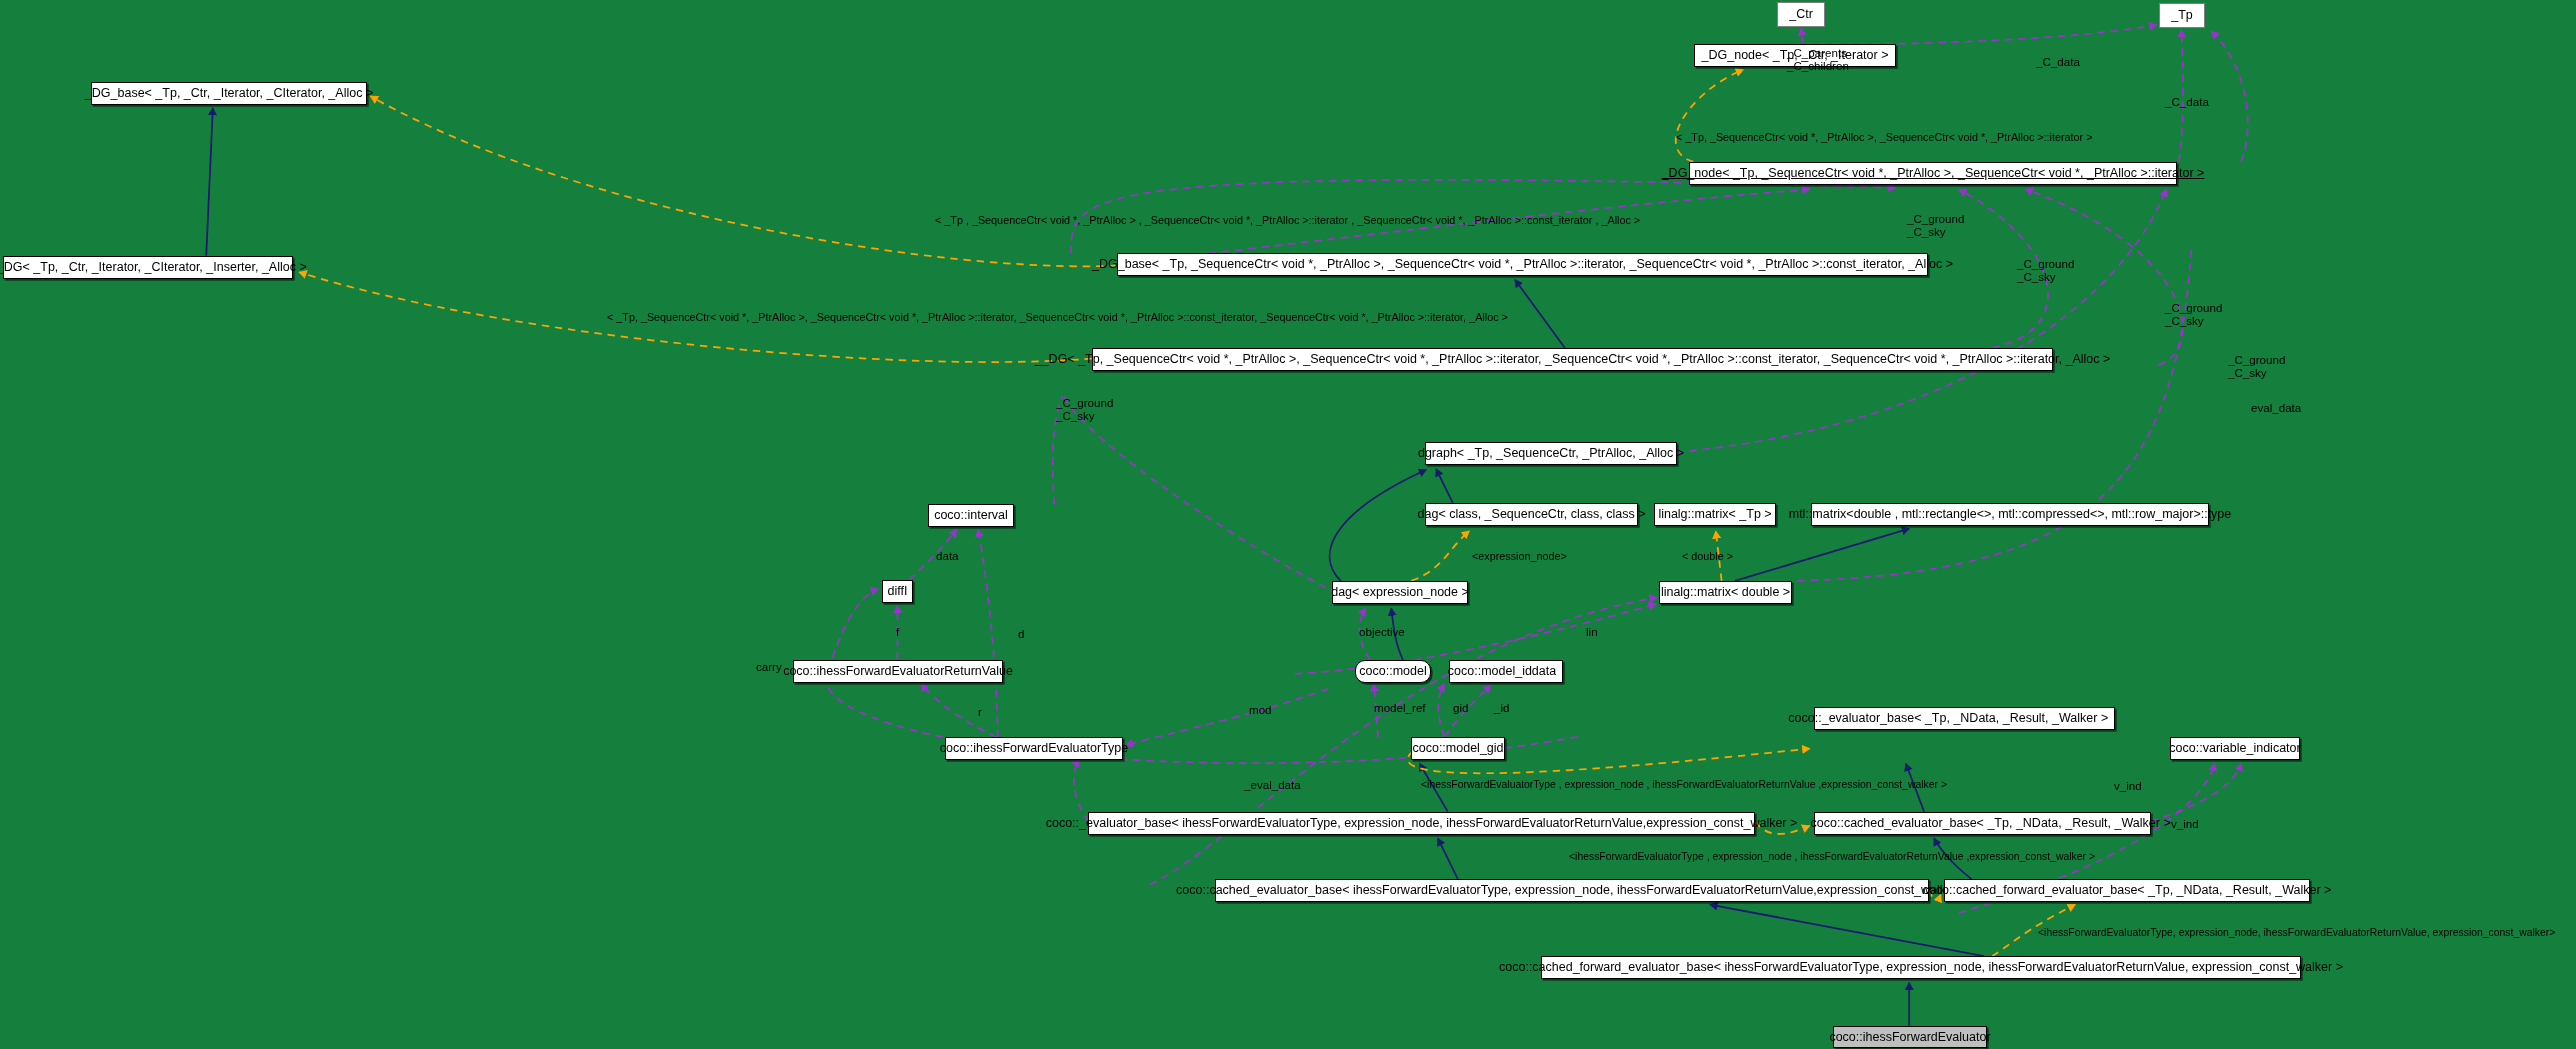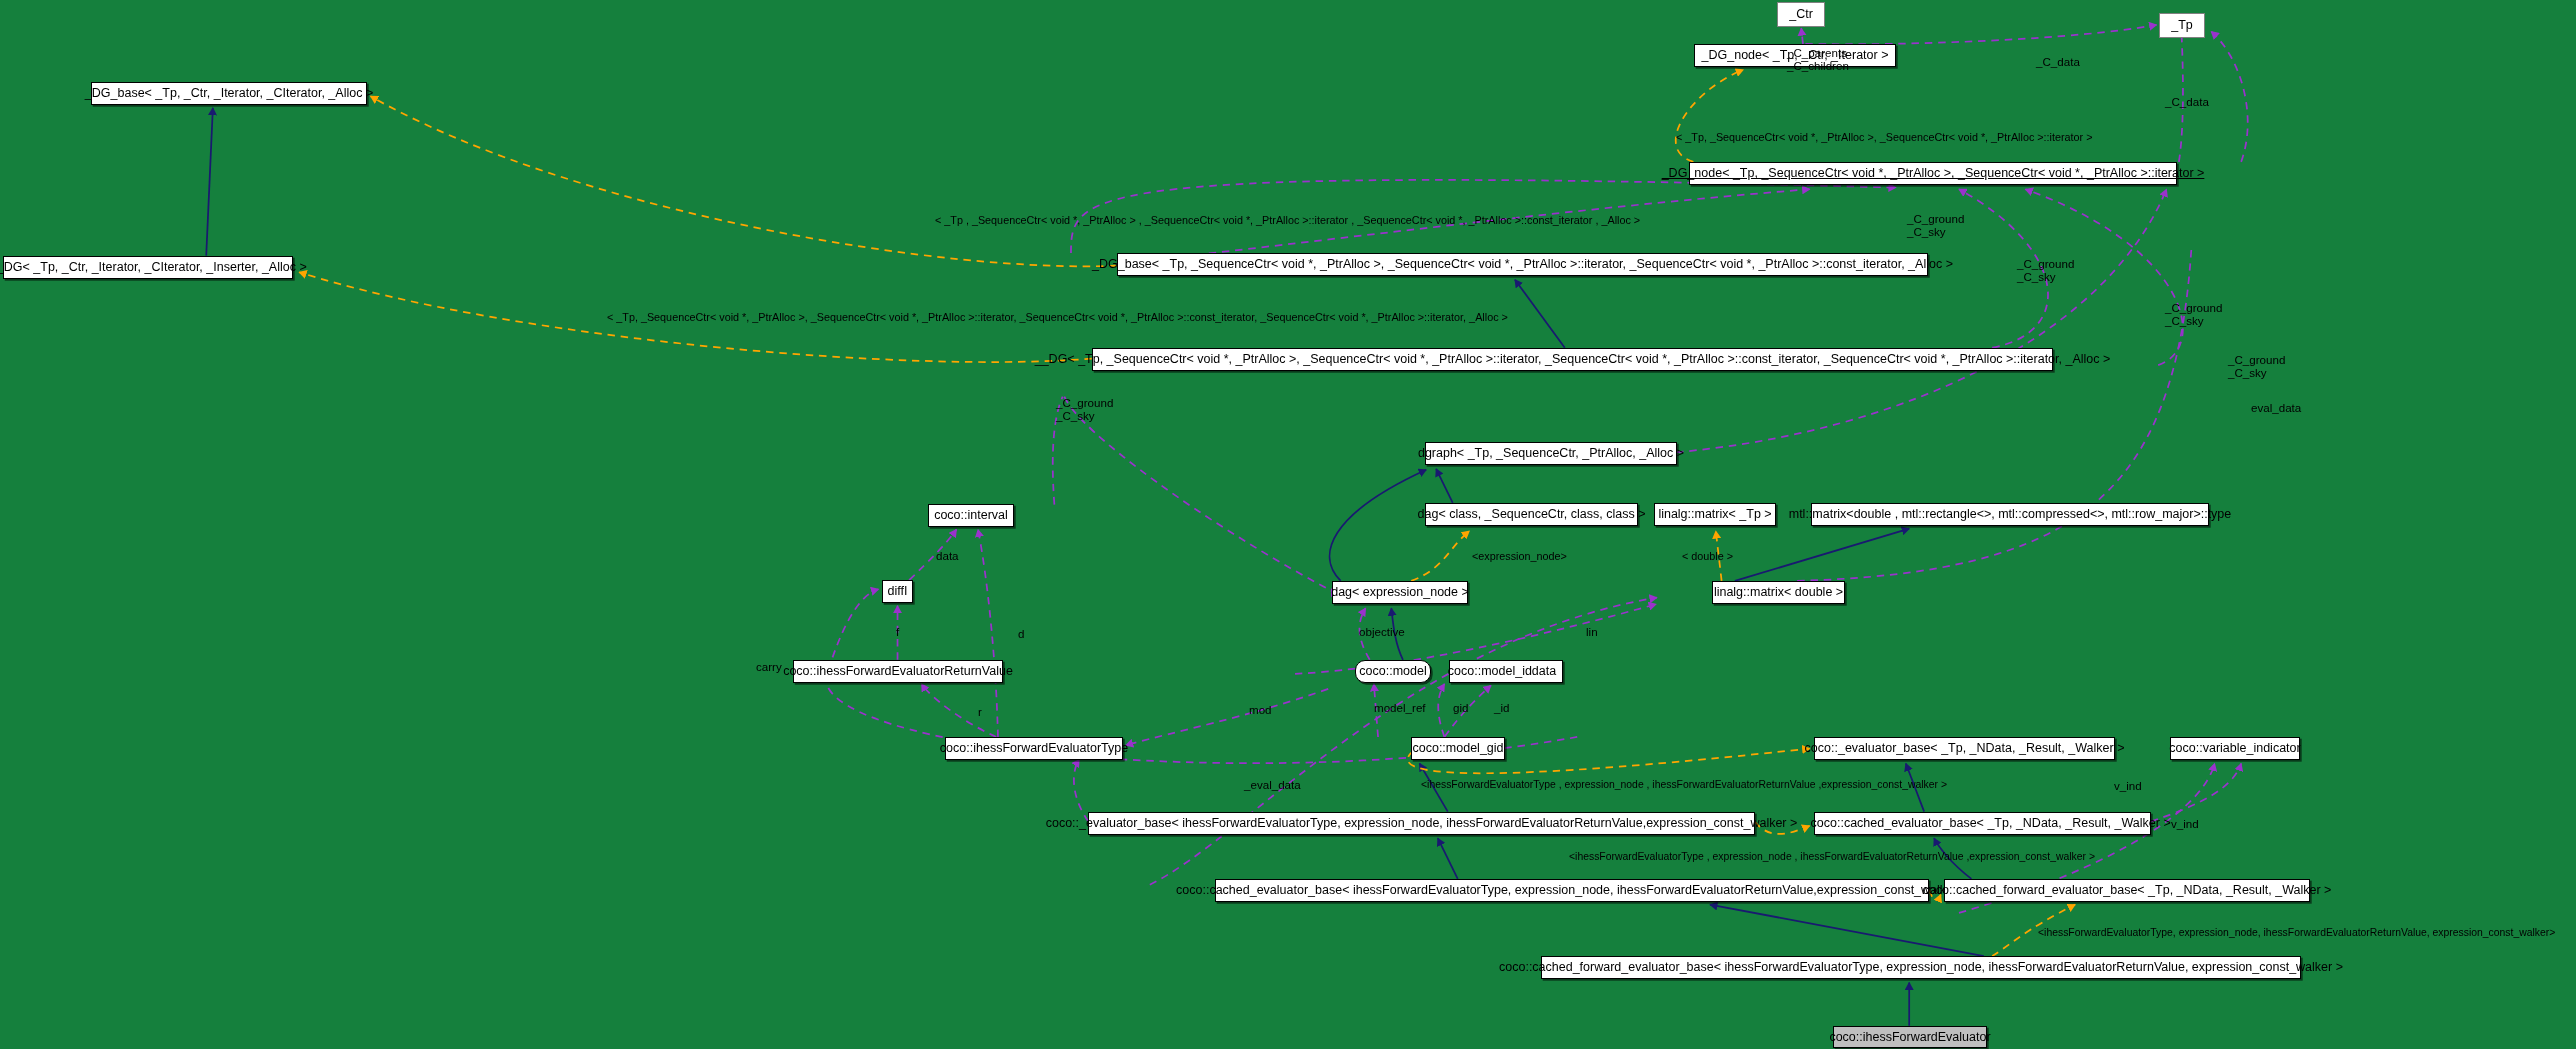--- a/index.html
+++ b/index.html
@@ -115,21 +115,21 @@
       <path d="M1385,1066 C1500,1010 1700,770 1996,720" stroke="#9a32cd" stroke-dasharray="9,7" marker-end="url(#ah-purple)"></path>
       <path d="M2360,1100 C2500,1060 2650,990 2668,920" stroke="#9a32cd" stroke-dasharray="9,7" marker-end="url(#ah-purple)"></path>
       <path d="M2591,990 C2650,970 2690,950 2700,920" stroke="#9a32cd" stroke-dasharray="9,7" marker-end="url(#ah-purple)"></path>
     </g>
   </svg>
 
   <div id="nodes-layer">
       <div class="node plain" style="left: 1777px; top: 1.7px; width: 48px; height: 25px;">
         <span>_Ctr</span>
       </div>
-      <div class="node plain" style="left: 2159px; top: 13px; width: 46px; height: 25px;">
+      <div class="node plain" style="left: 2159px; top: 3px; width: 46px; height: 25px;">
         <span>_Tp</span>
       </div>
       <div class="node" style="left: 1694px; top: 44px; width: 202px; height: 23px;">
         <span>_DG_node&lt; _Tp, _Ctr, _Iterator &gt;</span>
       </div>
       <div class="node" style="left: 91px; top: 82px; width: 276px; height: 23px;">
         <span>_DG_base&lt; _Tp, _Ctr, _Iterator, _CIterator, _Alloc &gt;</span>
       </div>
       <div class="node" style="left: 1689px; top: 162px; width: 488px; height: 23px; text-decoration: underline;">
         <span>_DG_node&lt; _Tp, _SequenceCtr&lt; void *, _PtrAlloc &gt;, _SequenceCtr&lt; void *, _PtrAlloc &gt;::iterator &gt;</span>
@@ -157,39 +157,39 @@
       </div>
       <div class="node" style="left: 1811px; top: 503px; width: 398px; height: 23px;">
         <span>mtl::matrix&lt;double , mtl::rectangle&lt;&gt;, mtl::compressed&lt;&gt;, mtl::row_major&gt;::type</span>
       </div>
       <div class="node" style="left: 882px; top: 580px; width: 31px; height: 23px;">
         <span>diffI</span>
       </div>
       <div class="node" style="left: 1332px; top: 581px; width: 136px; height: 23px;">
         <span>dag&lt; expression_node &gt;</span>
       </div>
-      <div class="node" style="left: 1712px; top: 581px; width: 133px; height: 23px;">
+      <div class="node" style="left: 1659px; top: 581px; width: 133px; height: 23px;">
         <span>linalg::matrix&lt; double &gt;</span>
       </div>
       <div class="node" style="left: 793px; top: 660px; width: 210px; height: 23px;">
         <span>coco::ihessForwardEvaluatorReturnValue</span>
       </div>
       <div class="node" style="left: 1355px; top: 660px; width: 76px; height: 23px; border-radius: 10px;">
         <span>coco::model</span>
       </div>
       <div class="node" style="left: 1449px; top: 660px; width: 114px; height: 23px; justify-content: flex-end;">
         <span>coco::model_iddata</span>
       </div>
       <div class="node" style="left: 945px; top: 737px; width: 178px; height: 23px;">
         <span>coco::ihessForwardEvaluatorType</span>
       </div>
       <div class="node" style="left: 1411px; top: 737px; width: 94px; height: 23px;">
         <span>coco::model_gid</span>
       </div>
-      <div class="node" style="left: 1814px; top: 737px; width: 301px; height: 23px;">
+      <div class="node" style="left: 1814px; top: 707px; width: 301px; height: 23px; justify-content: flex-end;">
         <span>coco::_evaluator_base&lt; _Tp, _NData, _Result, _Walker &gt;</span>
       </div>
       <div class="node" style="left: 2170px; top: 737px; width: 130px; height: 23px;">
         <span>coco::variable_indicator</span>
       </div>
       <div class="node" style="left: 1088px; top: 812px; width: 667px; height: 23px;">
         <span>coco::_evaluator_base&lt; ihessForwardEvaluatorType, expression_node, ihessForwardEvaluatorReturnValue,expression_const_walker &gt;</span>
       </div>
       <div class="node" style="left: 1814px; top: 812px; width: 337px; height: 23px; padding-left: 22px;">
         <span>coco::cached_evaluator_base&lt; _Tp, _NData, _Result, _Walker &gt;</span>

